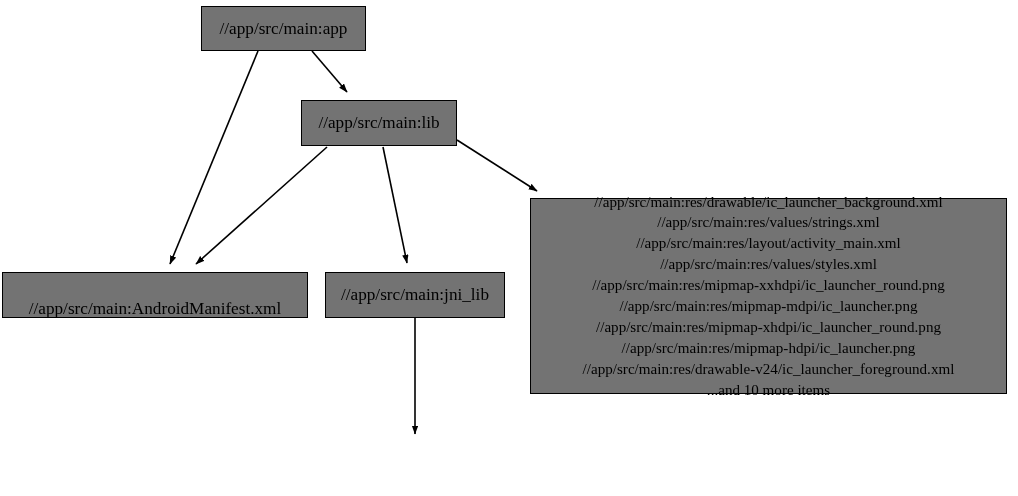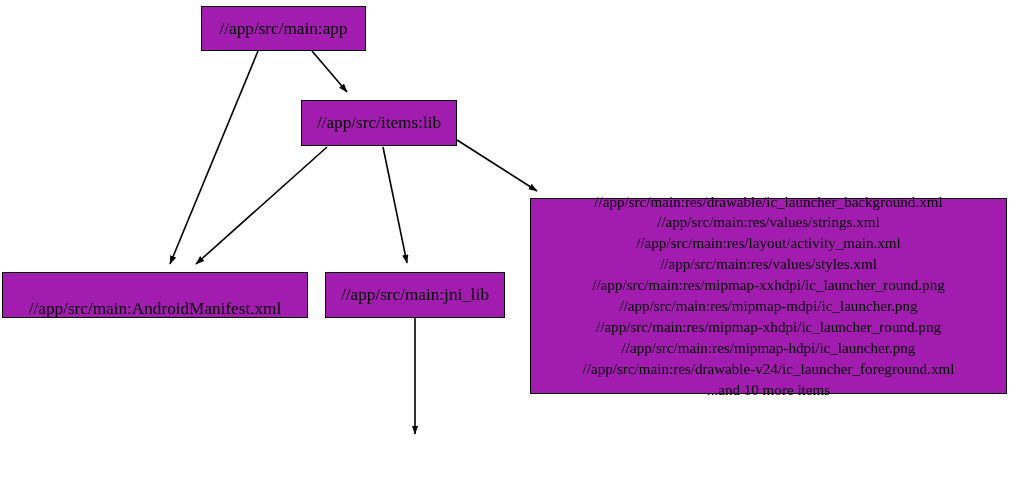--- a/index.html
+++ b/index.html
@@ -21,21 +21,21 @@
     left: 0;
     top: 0;
     width: 1018px;
     height: 496px;
     pointer-events: none;
   }
   .node {
     position: absolute;
     box-sizing: border-box;
     border: 1px solid #000000;
-    background: #a21caf;
+    background: #737373;
     color: #000000;
     display: flex;
     align-items: center;
     justify-content: center;
     text-align: center;
     line-height: 1.0;
   }
   .node-label {
     display: block;
     white-space: pre;
@@ -87,21 +87,21 @@
     <g>
       <path d="M415,318 L415,434" stroke="#000000" stroke-width="1.6" fill="none" marker-end="url(#arrowhead)"></path>
     </g>
   </svg>
 
   <div class="node" id="node-app">
     <span class="node-label">//app/src/main:app</span>
   </div>
 
   <div class="node" id="node-lib">
-    <span class="node-label">//app/src/items:lib</span>
+    <span class="node-label">//app/src/main:lib</span>
   </div>
 
   <div class="node" id="node-manifest">
     <span class="node-label">//app/src/main:AndroidManifest.xml</span>
   </div>
 
   <div class="node" id="node-jnilib">
     <span class="node-label">//app/src/main:jni_lib</span>
   </div>
 

